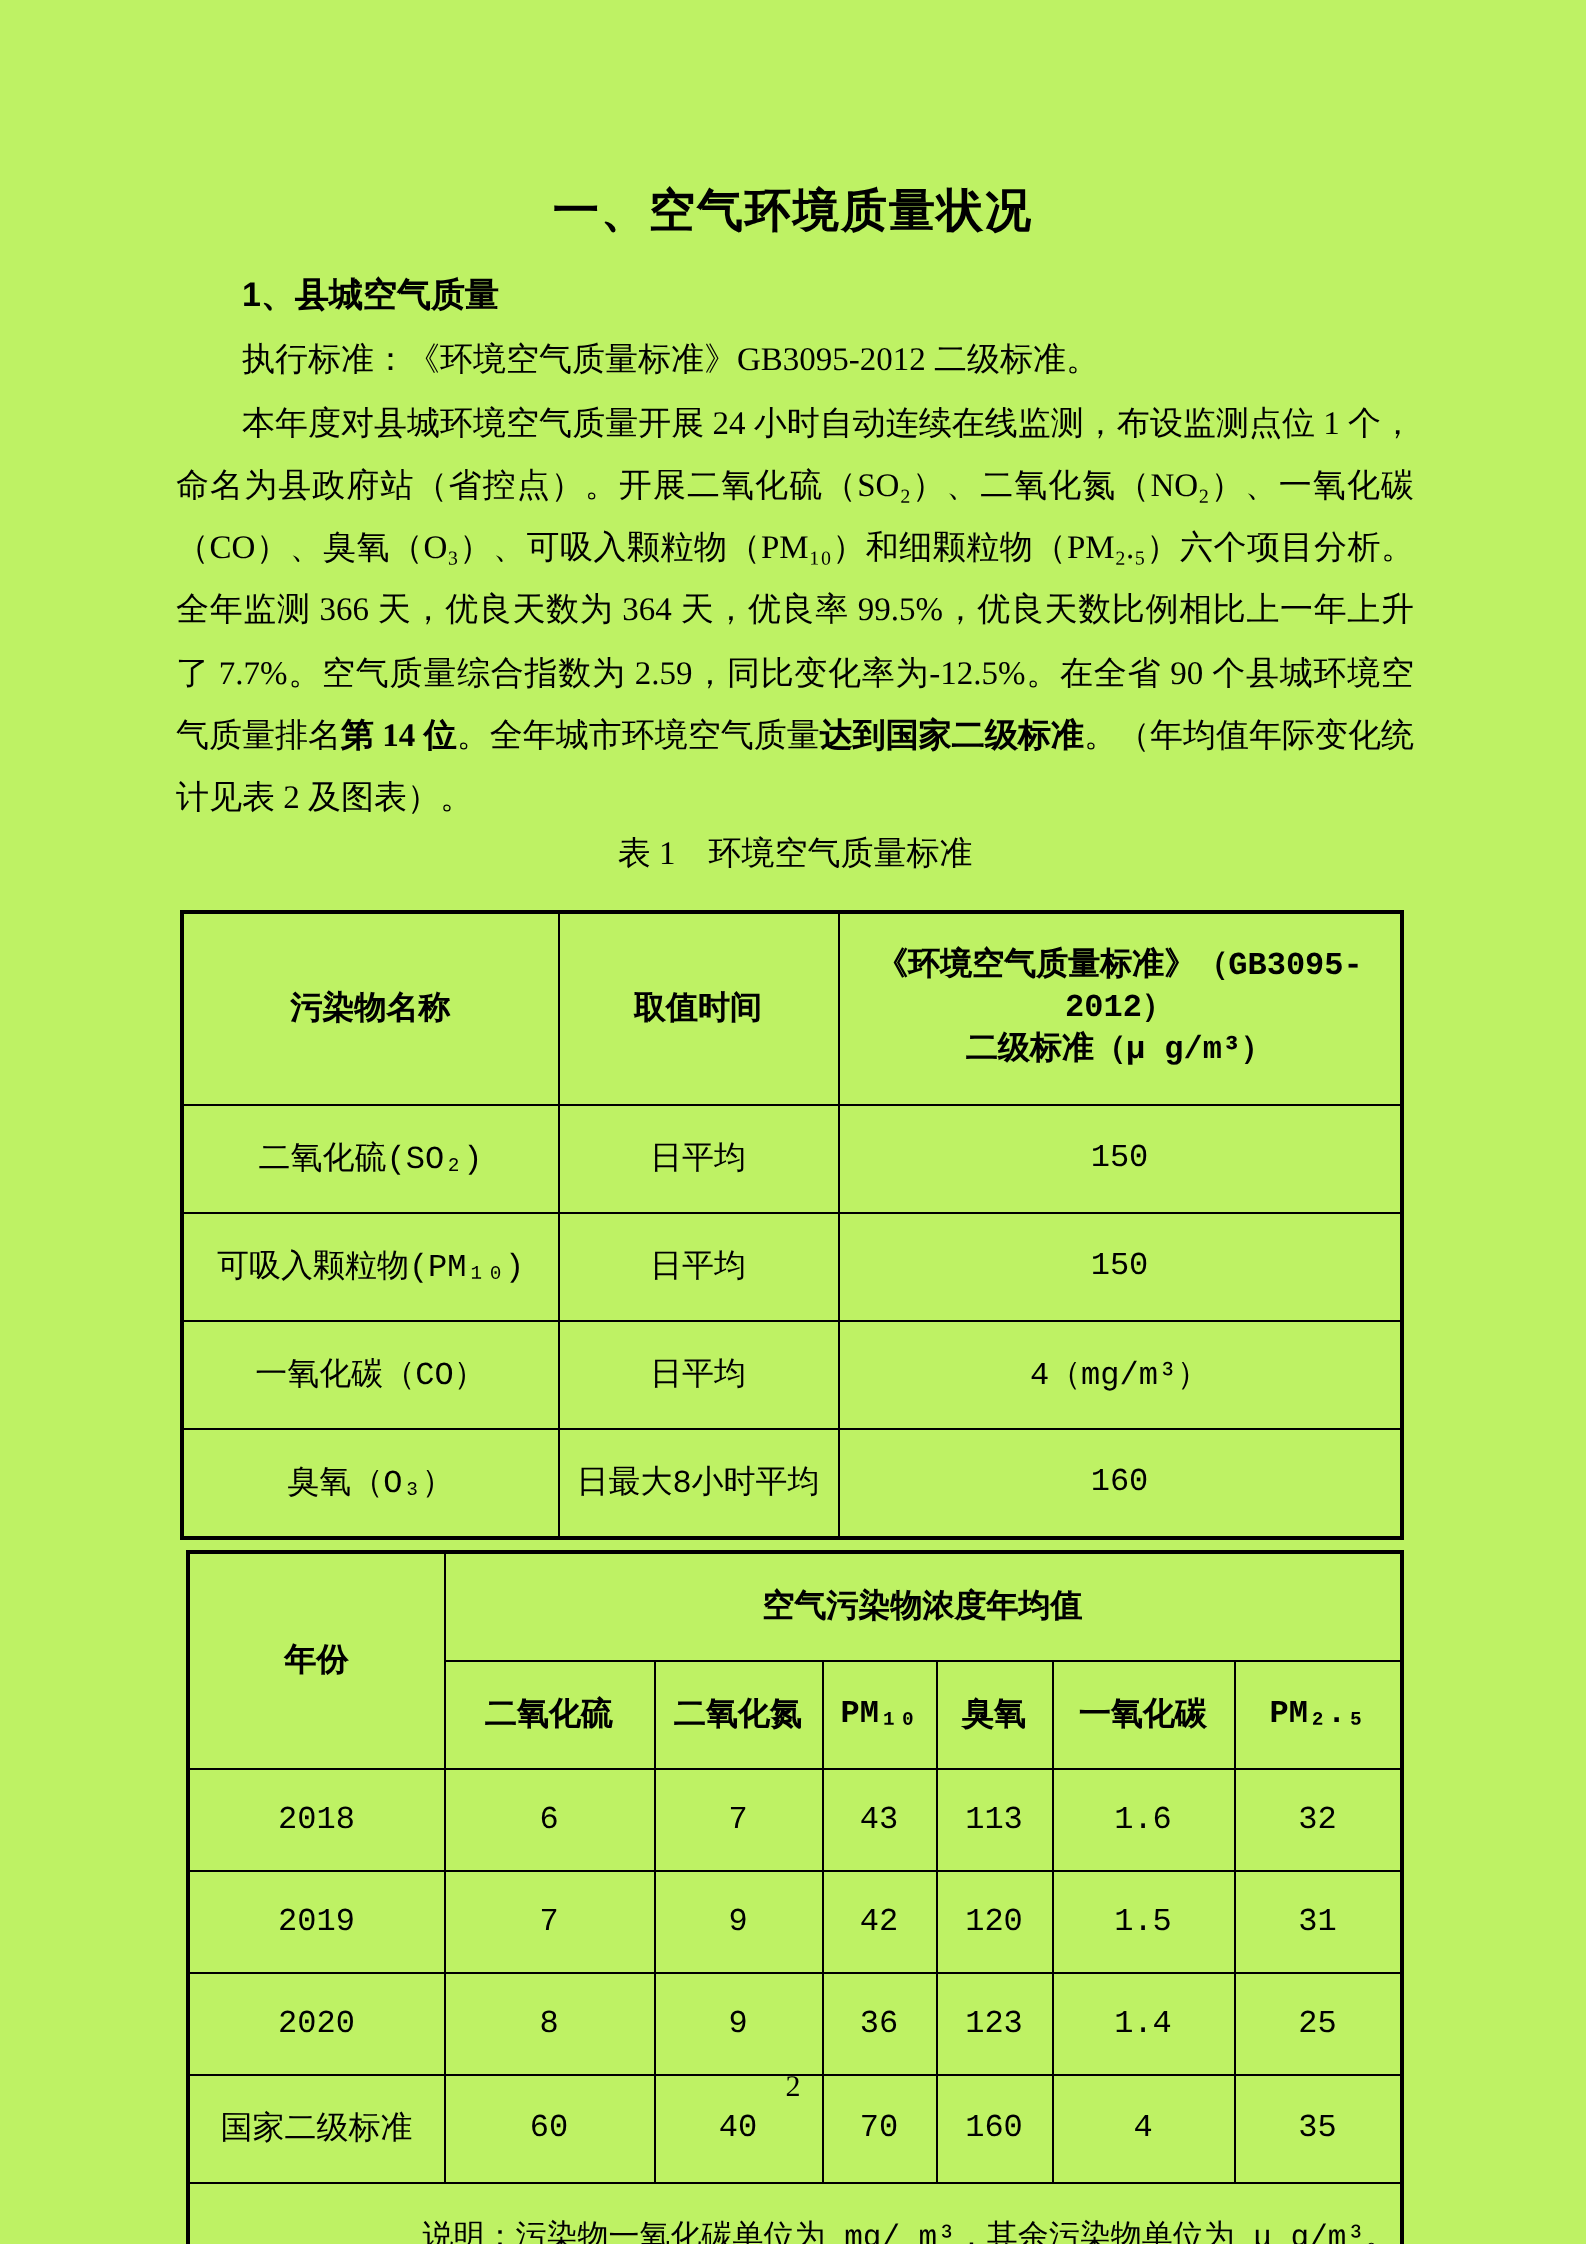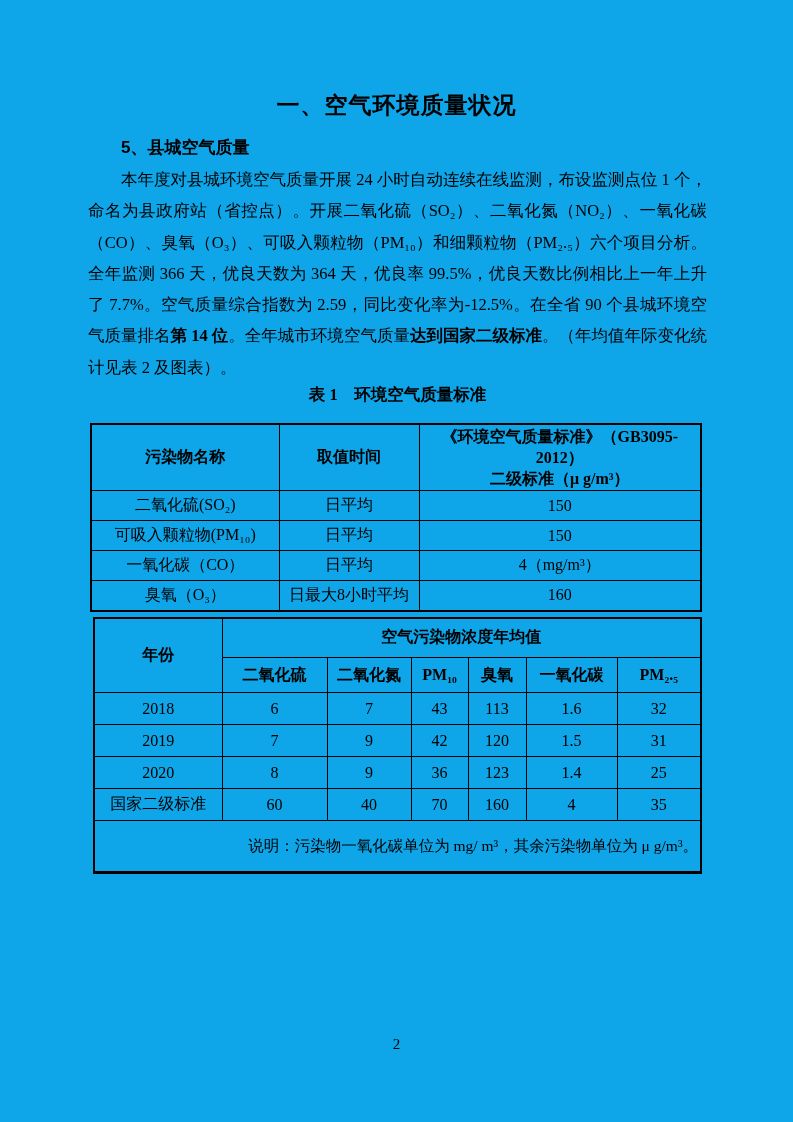--- a/index.html
+++ b/index.html
@@ -4,21 +4,21 @@
 <style>
   html, body {
     margin: 0;
     padding: 0;
     background: #ffffff;
   }
   .page {
     position: relative;
     width: 793px;
     height: 1122px;
-    background: #0ea5e9;
+    background: #bef264;
     color: #000000;
     font-family: "Liberation Serif", "DejaVu Serif", serif;
     overflow: hidden;
   }
   .doc-title {
     margin: 0;
     padding-top: 90px;
     text-align: center;
     font-family: "Liberation Sans", "DejaVu Sans", sans-serif;
     font-weight: bold;
@@ -47,41 +47,42 @@
   .para.justify {
     text-align: justify;
     line-height: 31.3px;
   }
   .para b {
     font-weight: bold;
   }
   .table-caption {
     margin: 16px;
     text-align: center;
-    font-weight: bold;
+    font-weight: normal;
     font-size: 16.5px;
     line-height: 24px;
   }
   .caption-1 { margin-top: 0px; }
   .caption-2 { margin-top: 16px; }
 
   table.doc-table {
     border-collapse: collapse;
     table-layout: fixed;
     border: 2px solid #000;
     empty-cells: show;
   }
   table.doc-table th,
   table.doc-table td {
     border: 1px solid #000;
     text-align: center;
     vertical-align: middle;
-    padding: 1px 2px;
+    padding: 16px 2px;
     font-size: 16px;
     overflow: hidden;
+    font-family: Liberation Mono, monospace;
   }
   table.doc-table th {
     font-weight: bold;
   }
 
   table.t1 {
     width: 610px;
     margin-left: 2px;
     margin-top: 6px;
   }
@@ -115,22 +116,23 @@
 </style>
 </head>
 <body>
 
 <div class="page">
 
   <h1 class="doc-title">一、空气环境质量状况</h1>
 
   <div class="content">
 
-    <h2 class="section-heading">5、县城空气质量</h2>
-
+    <h2 class="section-heading">1、县城空气质量</h2>
+
+    <p class="para">执行标准：《环境空气质量标准》GB3095-2012 二级标准。</p>
 
     <p class="para justify"><span>本年度对县城环境空气质量开展 24 小时自动连续在线监测，布设监测点位 1 个，命名为县政府站（省控点）。开展二氧化硫（SO₂）、二氧化氮（NO₂）、一氧化碳（CO）、臭氧（O₃）、可吸入颗粒物（PM₁₀）和细颗粒物（PM₂.₅）六个项目分析。全年监测 366 天，优良天数为 364 天，优良率 99.5%，优良天数比例相比上一年上升了 7.7%。空气质量综合指数为 2.59，同比变化率为-12.5%。在全省 90 个县城环境空气质量排名</span><b>第 14 位</b><span>。全年城市环境空气质量</span><b>达到国家二级标准</b><span>。（年均值年际变化统计见表 2 及图表）。</span></p>
 
     <div class="table-caption caption-1">表 1　环境空气质量标准</div>
 
     <table class="doc-table t1">
       <colgroup>
         <col style="width:188px">
         <col style="width:140px">
         <col style="width:282px">

